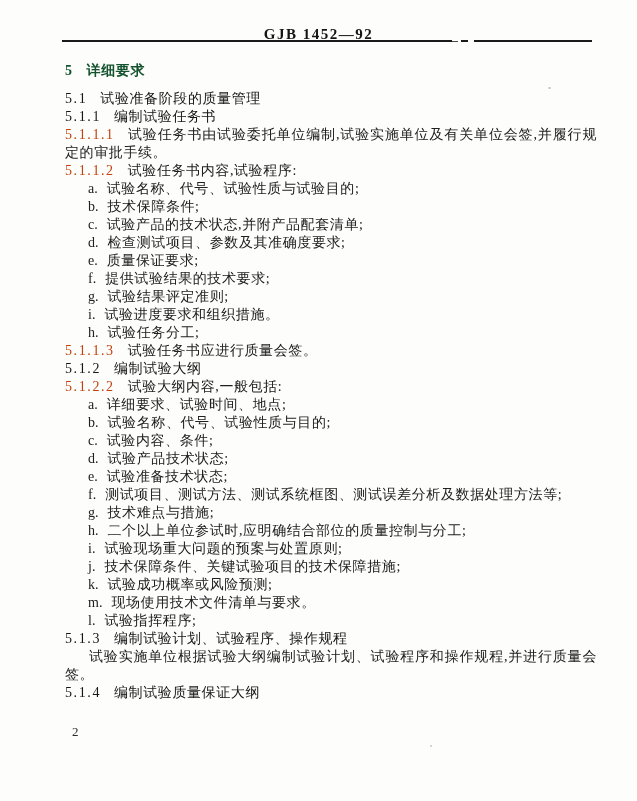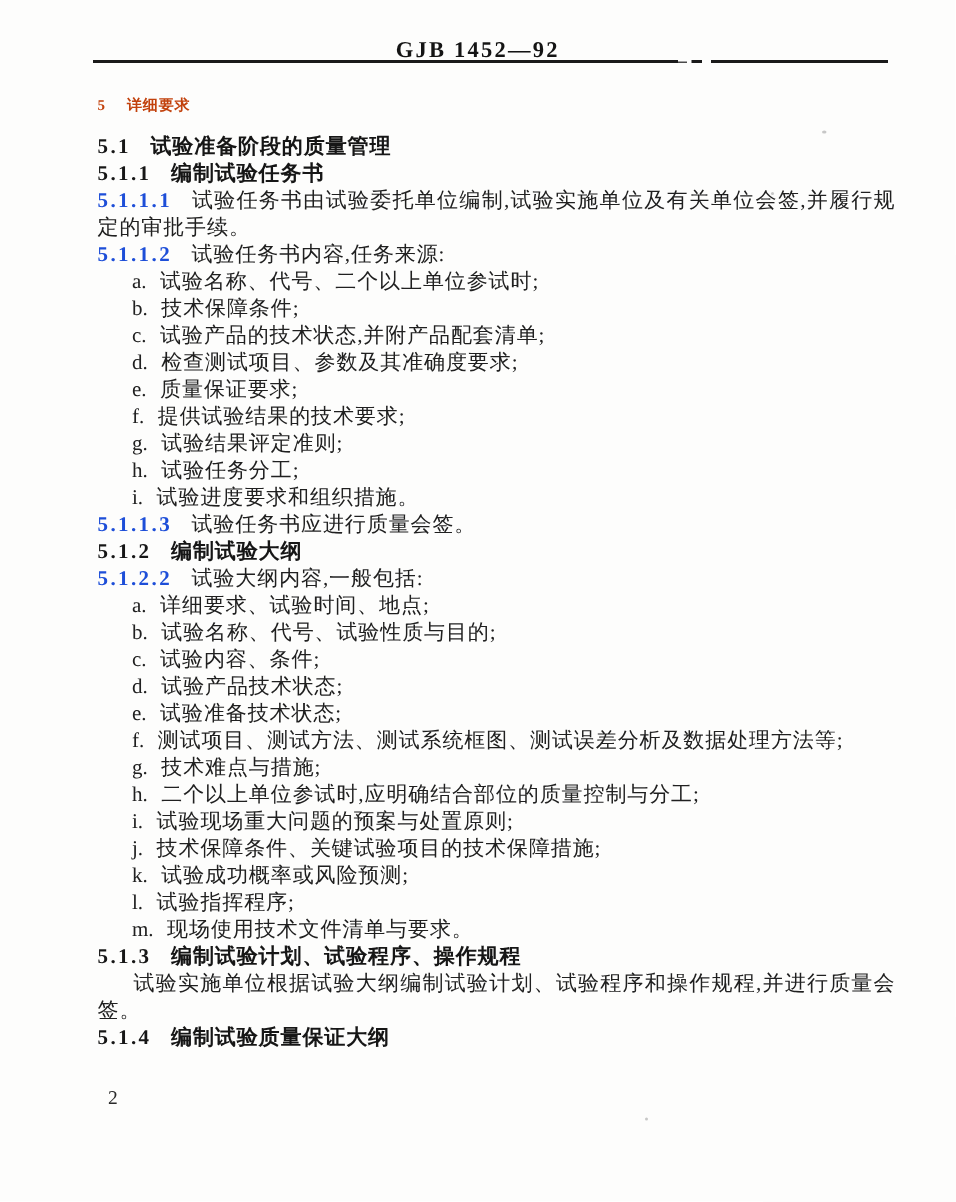--- a/index.html
+++ b/index.html
@@ -52,31 +52,31 @@
     text-align: justify;
     color: #202020;
   }
   .line .num {
     letter-spacing: 1.6px;
     margin-right: 13px;
     white-space: nowrap;
   }
   .h1 {
     font-weight: bold;
-    font-size: 10px;
+    font-size: 14px;
     margin-bottom: 10px;
+    color: #14532d;
+  }
+  .h2, .h3 {
+    font-weight: normal;
+    color: #161616;
+  }
+  .clause .num {
+    font-weight: normal;
     color: #c2410c;
-  }
-  .h2, .h3 {
-    font-weight: bold;
-    color: #161616;
-  }
-  .clause .num {
-    font-weight: bold;
-    color: #1d4ed8;
   }
   .item {
     padding-left: 23px;
   }
   .item .num {
     font-weight: normal;
     letter-spacing: 0;
     margin-right: 9px;
   }
   .para {
@@ -125,25 +125,25 @@
 
   <div class="line h3">
     <span class="num">5.1.1</span><span class="txt">编制试验任务书</span>
   </div>
 
   <div class="line clause">
     <span class="num">5.1.1.1</span><span class="txt">试验任务书由试验委托单位编制,试验实施单位及有关单位会签,并履行规定的审批手续。</span>
   </div>
 
   <div class="line clause">
-    <span class="num">5.1.1.2</span><span class="txt">试验任务书内容,任务来源:</span>
-  </div>
-
-  <div class="line item">
-    <span class="num">a.</span><span class="txt">试验名称、代号、二个以上单位参试时;</span>
+    <span class="num">5.1.1.2</span><span class="txt">试验任务书内容,试验程序:</span>
+  </div>
+
+  <div class="line item">
+    <span class="num">a.</span><span class="txt">试验名称、代号、试验性质与试验目的;</span>
   </div>
 
   <div class="line item">
     <span class="num">b.</span><span class="txt">技术保障条件;</span>
   </div>
 
   <div class="line item">
     <span class="num">c.</span><span class="txt">试验产品的技术状态,并附产品配套清单;</span>
   </div>
 
@@ -157,27 +157,27 @@
 
   <div class="line item">
     <span class="num">f.</span><span class="txt">提供试验结果的技术要求;</span>
   </div>
 
   <div class="line item">
     <span class="num">g.</span><span class="txt">试验结果评定准则;</span>
   </div>
 
   <div class="line item">
+    <span class="num">i.</span><span class="txt">试验进度要求和组织措施。</span>
+  </div>
+
+  <div class="line item">
     <span class="num">h.</span><span class="txt">试验任务分工;</span>
   </div>
 
-  <div class="line item">
-    <span class="num">i.</span><span class="txt">试验进度要求和组织措施。</span>
-  </div>
-
   <div class="line clause">
     <span class="num">5.1.1.3</span><span class="txt">试验任务书应进行质量会签。</span>
   </div>
 
   <div class="line h3">
     <span class="num">5.1.2</span><span class="txt">编制试验大纲</span>
   </div>
 
 
   <div class="line clause">
@@ -222,25 +222,25 @@
 
   <div class="line item">
     <span class="num">j.</span><span class="txt">技术保障条件、关键试验项目的技术保障措施;</span>
   </div>
 
   <div class="line item">
     <span class="num">k.</span><span class="txt">试验成功概率或风险预测;</span>
   </div>
 
   <div class="line item">
+    <span class="num">m.</span><span class="txt">现场使用技术文件清单与要求。</span>
+  </div>
+
+  <div class="line item">
     <span class="num">l.</span><span class="txt">试验指挥程序;</span>
-  </div>
-
-  <div class="line item">
-    <span class="num">m.</span><span class="txt">现场使用技术文件清单与要求。</span>
   </div>
 
   <div class="line h3">
     <span class="num">5.1.3</span><span class="txt">编制试验计划、试验程序、操作规程</span>
   </div>
 
   <div class="line para">
     <span class="txt">试验实施单位根据试验大纲编制试验计划、试验程序和操作规程,并进行质量会签。</span>
   </div>
 

